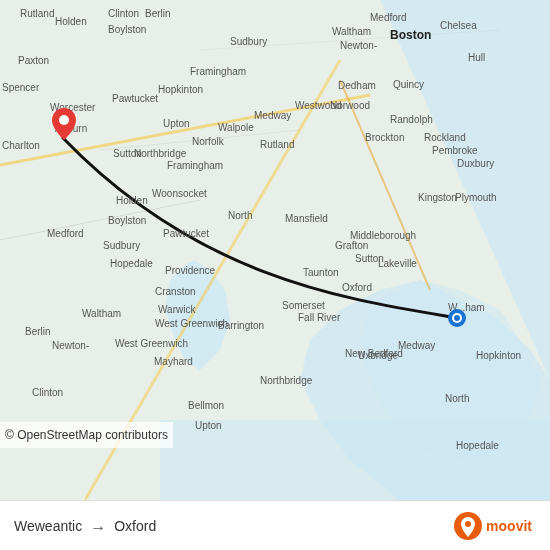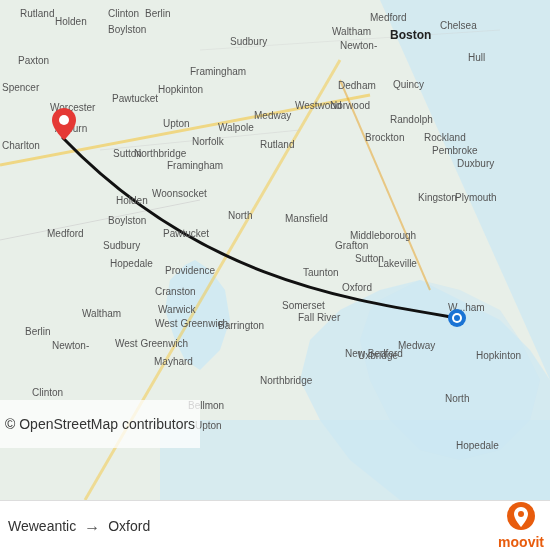--- a/index.html
+++ b/index.html
@@ -40,21 +40,21 @@
       justify-content: center;
     }
 
     
     #bottom-bar {
       width: 550px;
       height: 50px;
       background: white;
       display: flex;
       align-items: center;
-      padding: 0 8px;
+      padding: 0 14px;
       border-top: 1px solid #ddd;
       position: relative;
     }
 
     #route-from {
       font-size: 14px;
       color: #333;
       font-weight: 500;
     }
 
@@ -65,47 +65,46 @@
     }
 
     #route-to {
       font-size: 14px;
       color: #333;
       font-weight: 500;
     }
 
     #moovit-logo {
       position: absolute;
-      right: 6px;
+      right: 18px;
       display: flex;
       align-items: center;
       gap: 4px;
-      flex-direction: column;
     }
 
     #moovit-icon {
       width: 28px;
       height: 28px;
     }
 
     #moovit-text {
       font-size: 14px;
       font-weight: bold;
       color: #e85c0d;
     }
 
     
     #osm-attribution {
       position: absolute;
       bottom: 52px;
       left: 0;
       background: rgba(255,255,255,0.75);
-      font-size: 14px;
-      color: #333;
-      padding: 16px 5px;
+      font-size: 12px;
+      color: #333;
+      padding: 6px 5px;
       z-index: 5;
     }
 
     
     .map-label {
       position: absolute;
       font-size: 11px;
       color: #333;
       pointer-events: none;
       z-index: 4;

